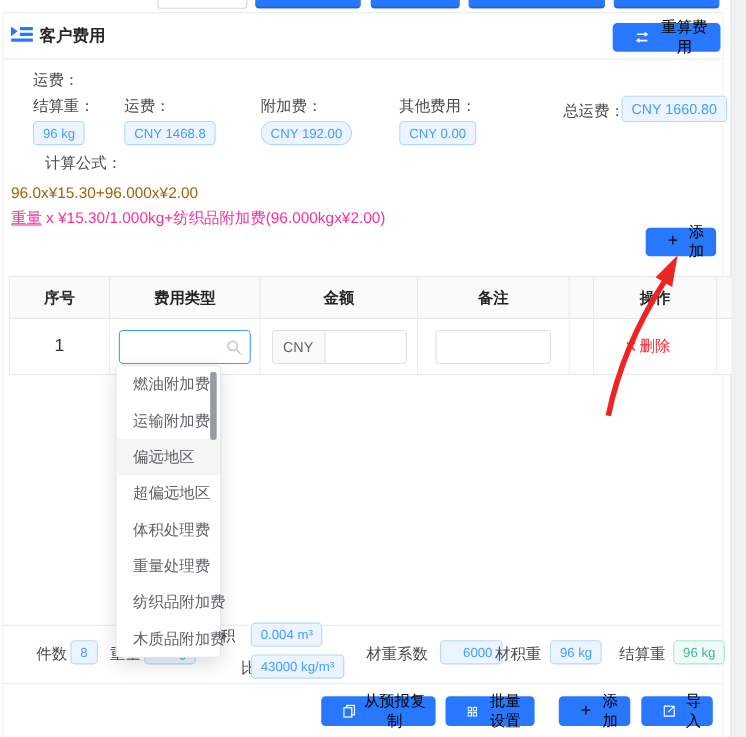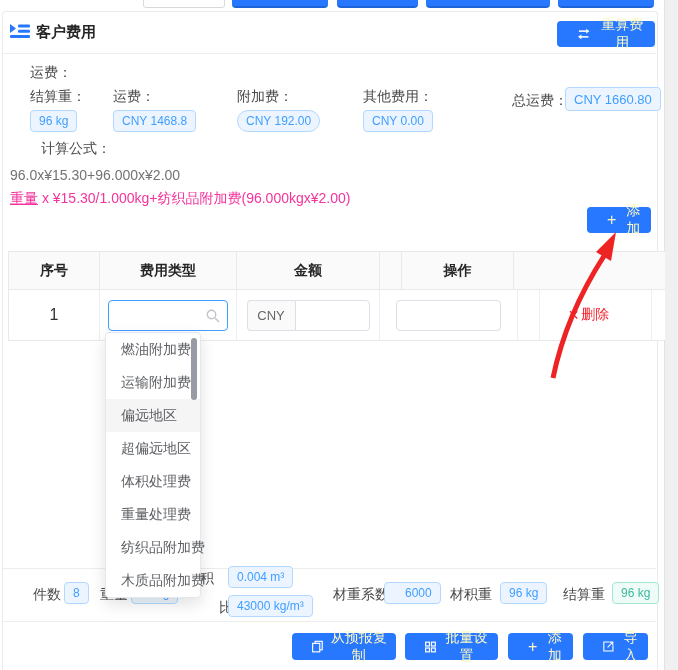--- a/index.html
+++ b/index.html
@@ -15,42 +15,42 @@
   
   .card{left:2px;top:11px;width:654px;height:659px;background:#fff;border:1px solid #ebebeb;border-bottom:none;border-radius:4px 4px 0 0;}
   .scroll-track{left:664px;top:0;width:14px;height:670px;background:#f0f0f0;border-left:1px solid #e3e3e3;}
 
   
   .hdr-icon{left:10px;top:24px;width:20px;height:16px;}
   .hdr-title{left:36px;top:23px;font-size:15px;font-weight:bold;color:#262626;}
   .divider{left:3px;height:1px;background:#ececec;width:653px;}
   .d1{top:53px;} .d2{top:568px;} .d3{top:621px;}
 
-  .btn{display:inline-flex;align-items:center;justify-content:center;gap:5px;background:#2878ff;color:#fef9c3;
+  .btn{display:inline-flex;align-items:center;justify-content:center;gap:5px;background:#2878ff;color:#000000;
     border:none;border-radius:4px;font-size:14px;font-family:inherit;cursor:pointer;box-sizing:border-box;padding-left:20px;}
   .btn-recalc{left:557px;top:21px;width:98px;height:26px;}
   .btn-add-top{left:587px;top:207px;width:64px;height:26px;}
   .plus{font-size:16px;line-height:1;font-weight:400;}
 
   
   .lbl{font-size:14px;color:#4a4a4a;white-space:nowrap;}
   .tag{display:inline-flex;align-items:center;white-space:nowrap;height:22px;padding:0 8px;font-size:12px;
     color:#409eff;background:#ecf5ff;border:1px solid #b3d8ff;border-radius:4px;box-sizing:border-box;}
   .tag-big{height:24px;font-size:13px;}
   .tag-teal{color:#3fb7a0;background:#eefbf7;border-color:#a5e6d5;}
 
   .f-lbl-top{left:30px;top:64px;}
   .fl1{left:30px;top:88px;} .fv1{left:30px;top:110px;}
   .fl2{left:113px;top:88px;} .fv2{left:113px;top:110px;}
   .fl3{left:237px;top:88px;} .fv3{left:237px;top:110px;border-radius:11px;}
   .fl4{left:363px;top:88px;} .fv4{left:363px;top:110px;}
   .fl5{left:512px;top:92px;} .fv5{left:565px;top:87px;}
 
   .formula-lbl{left:30px;top:140px;margin-left:11px;}
-  .formula-blue{left:10px;top:167px;font-size:14px;color:#737373;white-space:nowrap;}
+  .formula-blue{left:10px;top:167px;font-size:14px;color:#a16207;white-space:nowrap;}
   .formula-pink{left:10px;top:190px;font-size:14px;color:#f5339c;white-space:nowrap;}
   .formula-pink .u{text-decoration:underline;}
 
   
   .tbl{left:8px;top:251px;width:644px;}
   .trow{display:flex;width:657px;box-sizing:border-box;}
   .th{height:39px;background:#fafafa;border-top:1px solid #e9e9e9;border-bottom:1px solid #e9e9e9;}
   .td{height:51px;background:#fff;border-bottom:1px solid #e9e9e9;}
   .cell{display:flex;align-items:center;justify-content:center;box-sizing:border-box;border-right:1px solid #ebeef5;}
   .th .cell{font-size:14px;font-weight:bold;color:#262626;border-right:1px solid #e9e9e9;}
@@ -71,27 +71,27 @@
     box-shadow:0 6px 16px rgba(0,0,0,0.12);z-index:60;box-sizing:border-box;}
   .dd-item{height:33px;line-height:33px;padding-left:15px;font-size:14px;color:#606266;white-space:nowrap;cursor:pointer;}
   .dd-item.hl{background:#f5f5f5;}
   .dd-thumb{position:absolute;right:3px;top:5px;width:6px;height:62px;background:#979ba3;border-radius:3px;}
 
   
   .s-lbl1{left:33px;top:586px;} .s-val1{left:64px;top:582px;}
   .s-lbl2{left:100px;top:586px;} .s-val2{left:131px;top:582px;}
   .s-lbl3{left:186px;top:570px;} .s-val3{left:228px;top:566px;}
   .s-lbl4{left:198px;top:599px;margin-left:21px;} .s-val4{left:228px;top:595px;}
-  .s-lbl5{left:333px;top:586px;} .s-val5{left:384px;top:582px;padding-left:20px;}
+  .s-lbl5{left:333px;top:586px;} .s-val5{left:400px;top:582px;padding-left:20px;}
   .s-lbl6{left:450px;top:586px;} .s-val6{left:500px;top:582px;}
   .s-lbl7{left:563px;top:586px;} .s-val7{left:612px;top:582px;}
 
   
   .fbtn{top:633px;height:27px;}
-  .fb1{left:292px;width:104px;} .fb2{left:405px;width:93px;} .fb3{left:508px;width:65px;} .fb4{left:583px;width:65px;}
+  .fb1{left:292px;width:104px;} .fb2{left:405px;width:81px;} .fb3{left:508px;width:65px;} .fb4{left:583px;width:65px;}
 
   .arrow-svg{left:0;top:0;width:678px;height:670px;z-index:50;pointer-events:none;}
   .z10{z-index:10;}
 </style>
 </head>
 <body>
 
 <div class="screen">
 
   <div class="abs top-input z10"></div>
@@ -148,20 +148,21 @@
   <button class="abs btn btn-add-top z10">
     <span class="plus">+</span>
     <span>添加</span>
   </button>
 
   <div class="abs tbl">
     <div class="trow th">
       <div class="cell c1">序号</div>
       <div class="cell c2">费用类型</div>
       <div class="cell c3">金额</div>
+      <div class="cell c4">备注</div>
       <div class="cell c5"></div>
       <div class="cell c6">操作</div>
     </div>
     <div class="trow td">
       <div class="cell c1">1</div>
       <div class="cell c2">
         <div class="select-box">
           <svg width="14" height="14" viewBox="0 0 14 14">
             <circle cx="5.5" cy="5.5" r="4.2" fill="none" stroke="#c0c4cc" stroke-width="1.4"></circle>
             <line x1="9" y1="9" x2="13" y2="13" stroke="#c0c4cc" stroke-width="1.4"></line>

